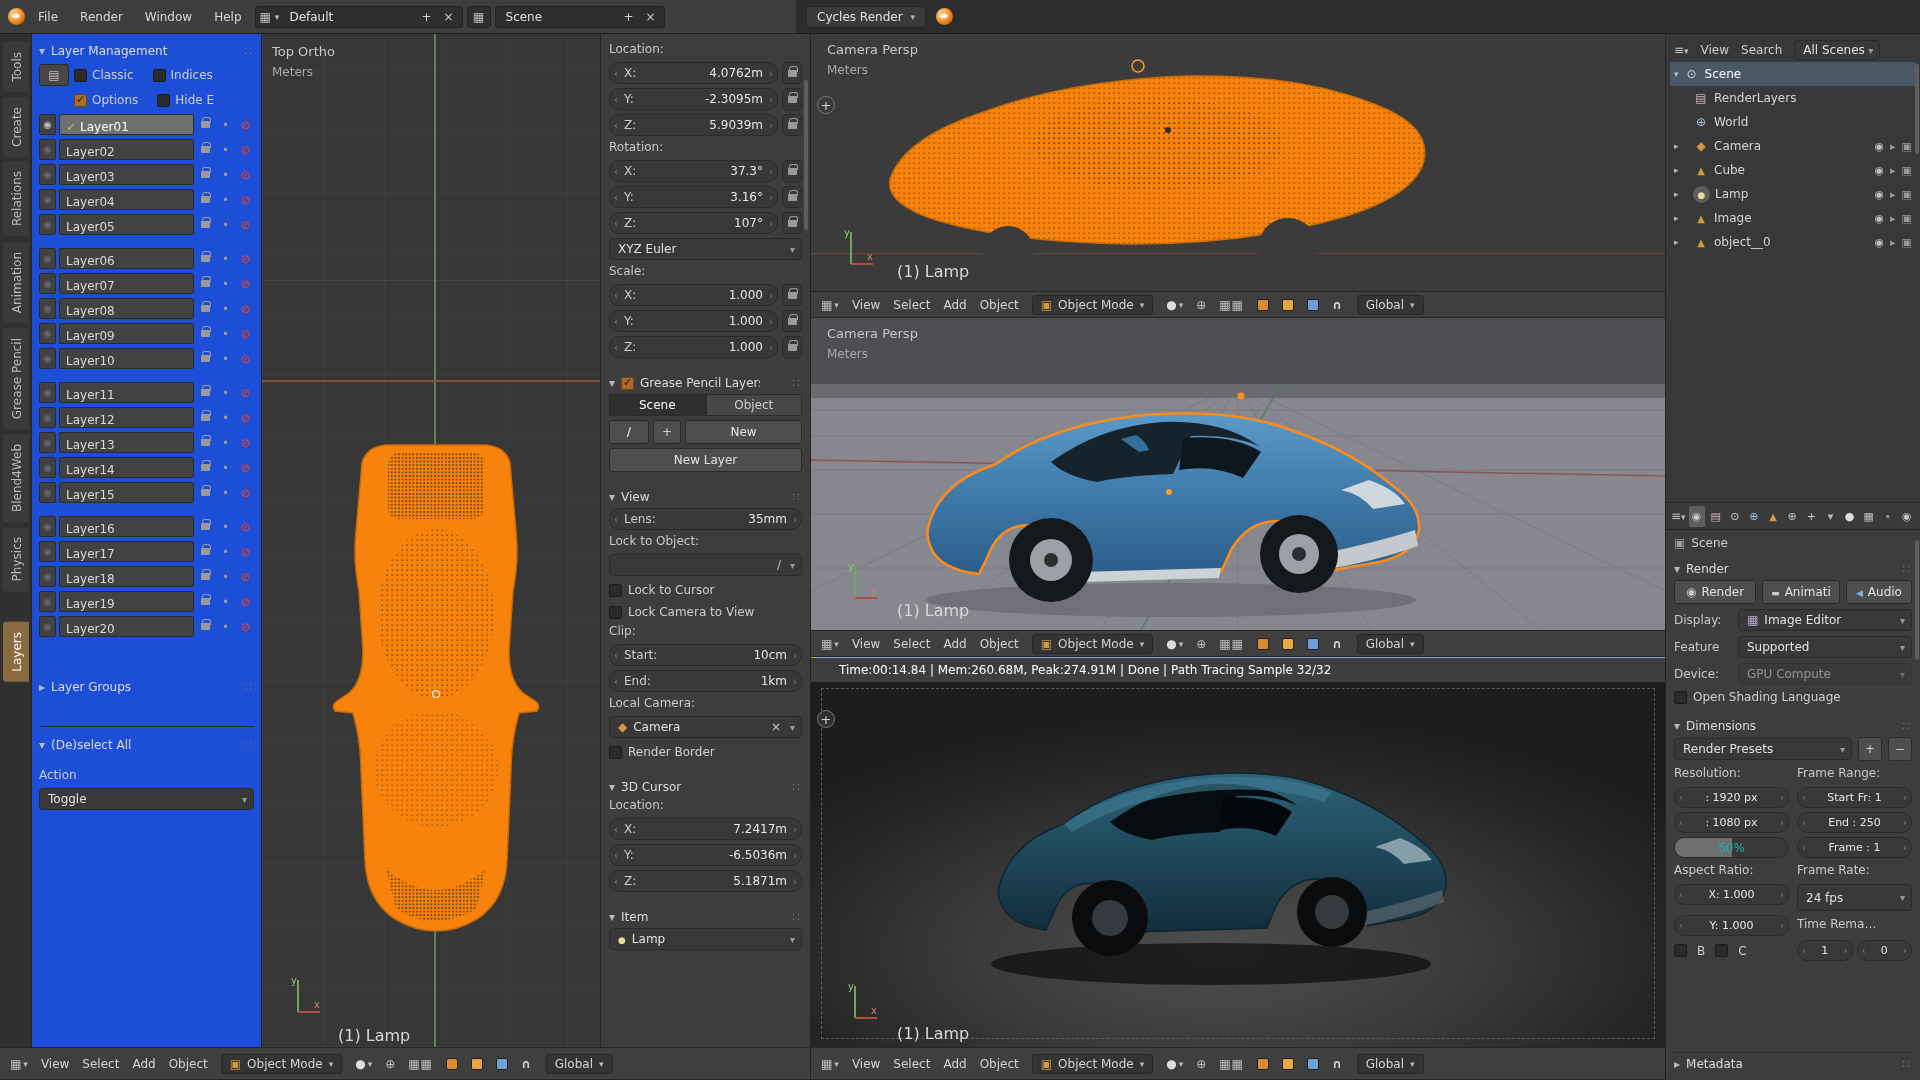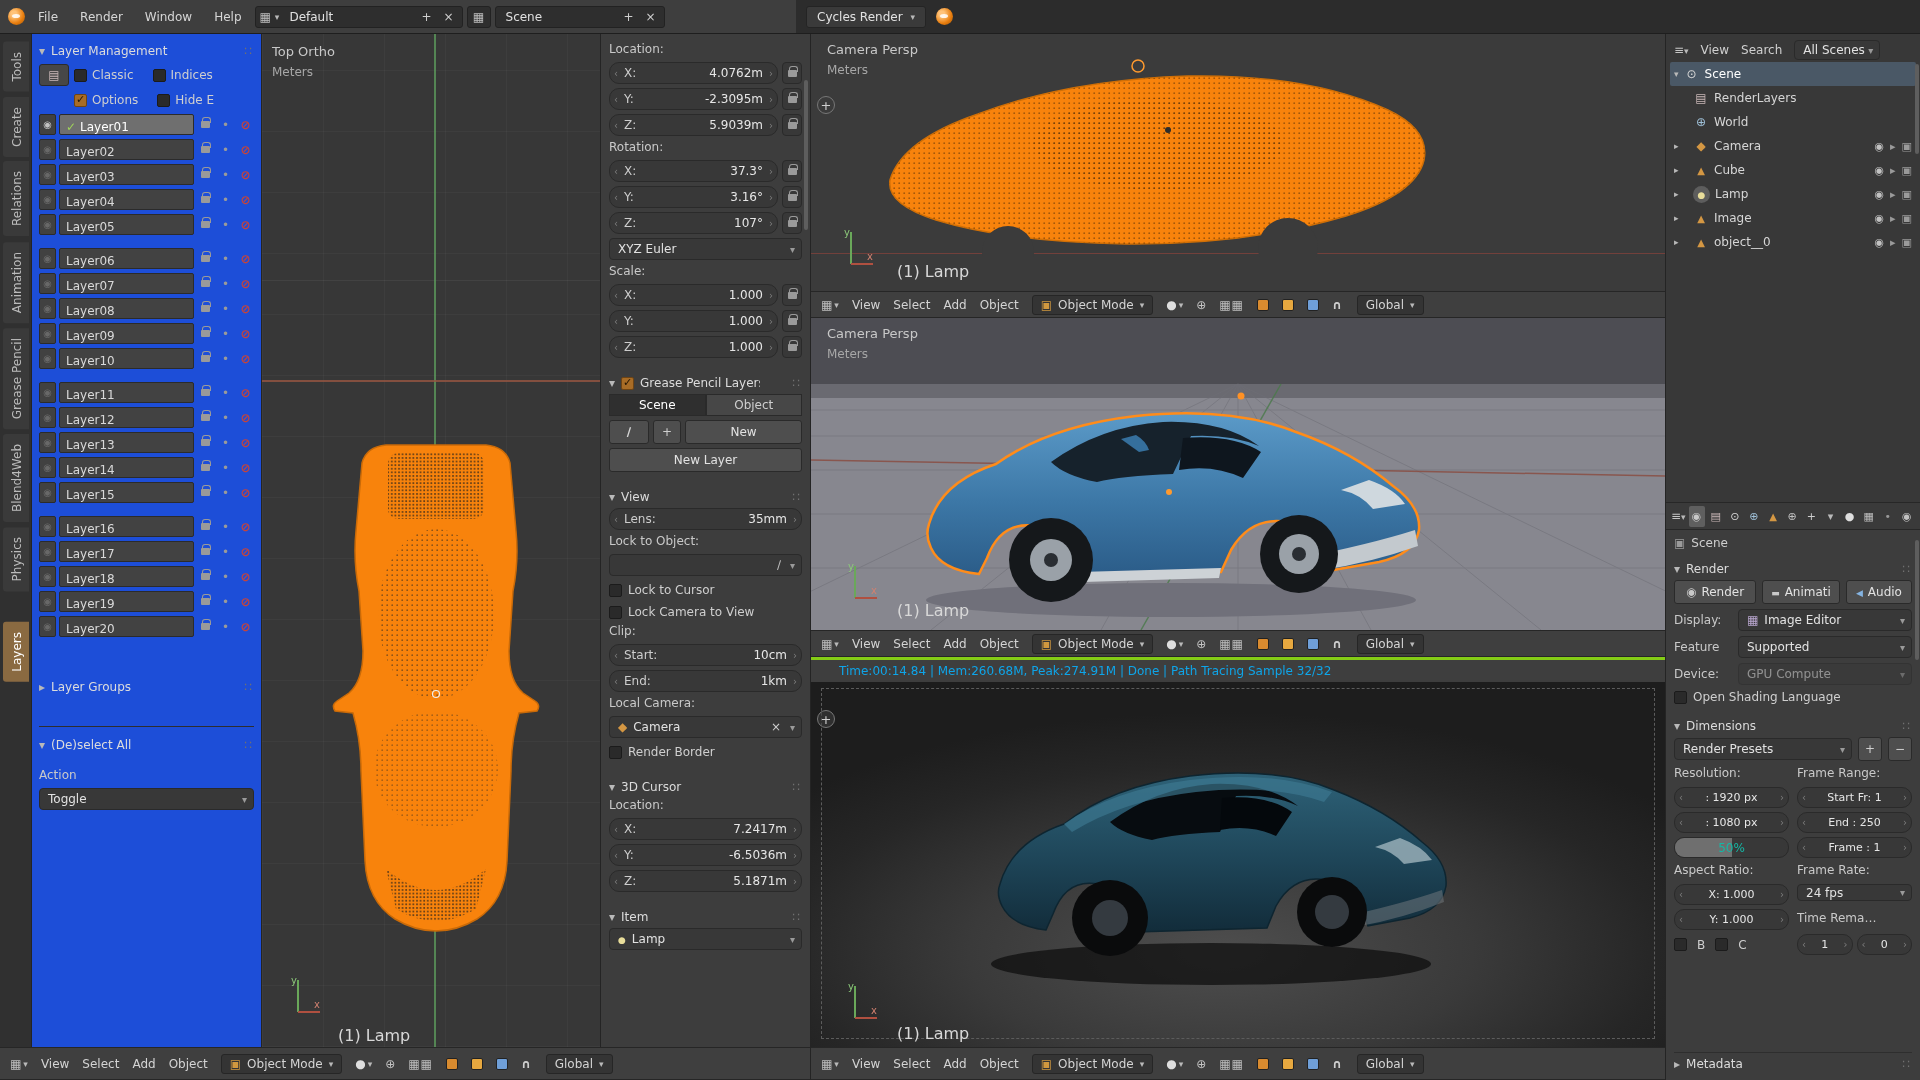--- a/index.html
+++ b/index.html
@@ -122,21 +122,21 @@
   .tabs{display:flex;margin-bottom:4px}
   .tab{flex:1;height:22px;display:flex;align-items:center;justify-content:center;background:#474747;border:1px solid #2a2a2a;color:#cfcfcf}
   .tab.active{background:#2f2f2f;color:#fff}
   .chkrow{display:flex;align-items:center;gap:6px;height:20px;margin-bottom:2px}
   .vscroll{position:absolute;width:4px;background:#5e5e5e;border-radius:2px}
 
   
   #centercol{left:810px;top:34px;width:855px;height:1046px;display:flex;flex-direction:column;border-left:1px solid #242424}
   #vp1{height:257px;background:#3b3b3b;position:relative;overflow:hidden}
   #vp2{height:312px;position:relative;overflow:hidden;background:linear-gradient(#4d4d53 0 66px,#6a6a71 66px 80px,#87878f 80px 100%)}
-  #vp3strip{height:25px;background:#3e3e3e;border-top:3px solid #84cc16;display:flex;align-items:center;padding-left:28px;color:#0ea5e9}
+  #vp3strip{height:25px;background:#3e3e3e;border-top:1px solid #84cc16;display:flex;align-items:center;padding-left:28px;color:#ffffff}
   #vp3{height:365px;position:relative;overflow:hidden;background:radial-gradient(ellipse 560px 240px at 48% 74%,#4e4e4e 0%,#3a3a3a 45%,#262626 78%,#1d1d1d 100%)}
   .dashedborder{position:absolute;left:10px;top:6px;right:10px;bottom:8px;border:1px dashed #5c5c5c;pointer-events:none}
   .redline{position:absolute;height:1px;background:rgba(160,70,60,.55);width:100%}
 
   
   #rightcol{left:1665px;top:34px;width:255px;height:1046px;background:#3d3d3d;border-left:1px solid #242424;display:flex;flex-direction:column}
   #outliner{height:468px;background:#383838;padding:4px 4px;position:relative;overflow:hidden}
   .ohdr{display:flex;align-items:center;gap:12px;height:24px;padding:0 4px;color:#cfcfcf;white-space:nowrap;overflow:hidden}
   .orow{display:flex;align-items:center;height:24px;gap:5px;padding:0 4px;color:#d6d6d6;border-radius:2px}
   .orow.sel{background:#4a5866;color:#fff}
@@ -1137,21 +1137,21 @@
       <div class="nf small center">
           <span class="nfv">Frame : 1</span>
         </div>
     </div>
     <div class="pgrid">
       <span class="collabel">Aspect Ratio:</span>
       <span class="collabel">Frame Rate:</span>
       <div class="nf small center">
           <span class="nfv">X: 1.000</span>
         </div>
-      <div class="dd" style="height:17px">
+      <div class="dd" style="height:27px">
           <span>24 fps</span>
         </div>
       <div class="nf small center">
           <span class="nfv">Y: 1.000</span>
         </div>
       <span class="collabel" style="align-self:center">Time Rema…</span>
       <div style="display:flex;gap:10px;align-items:center">
         <span class="chk"></span>
           <span>B</span>
         <span class="chk"></span>

